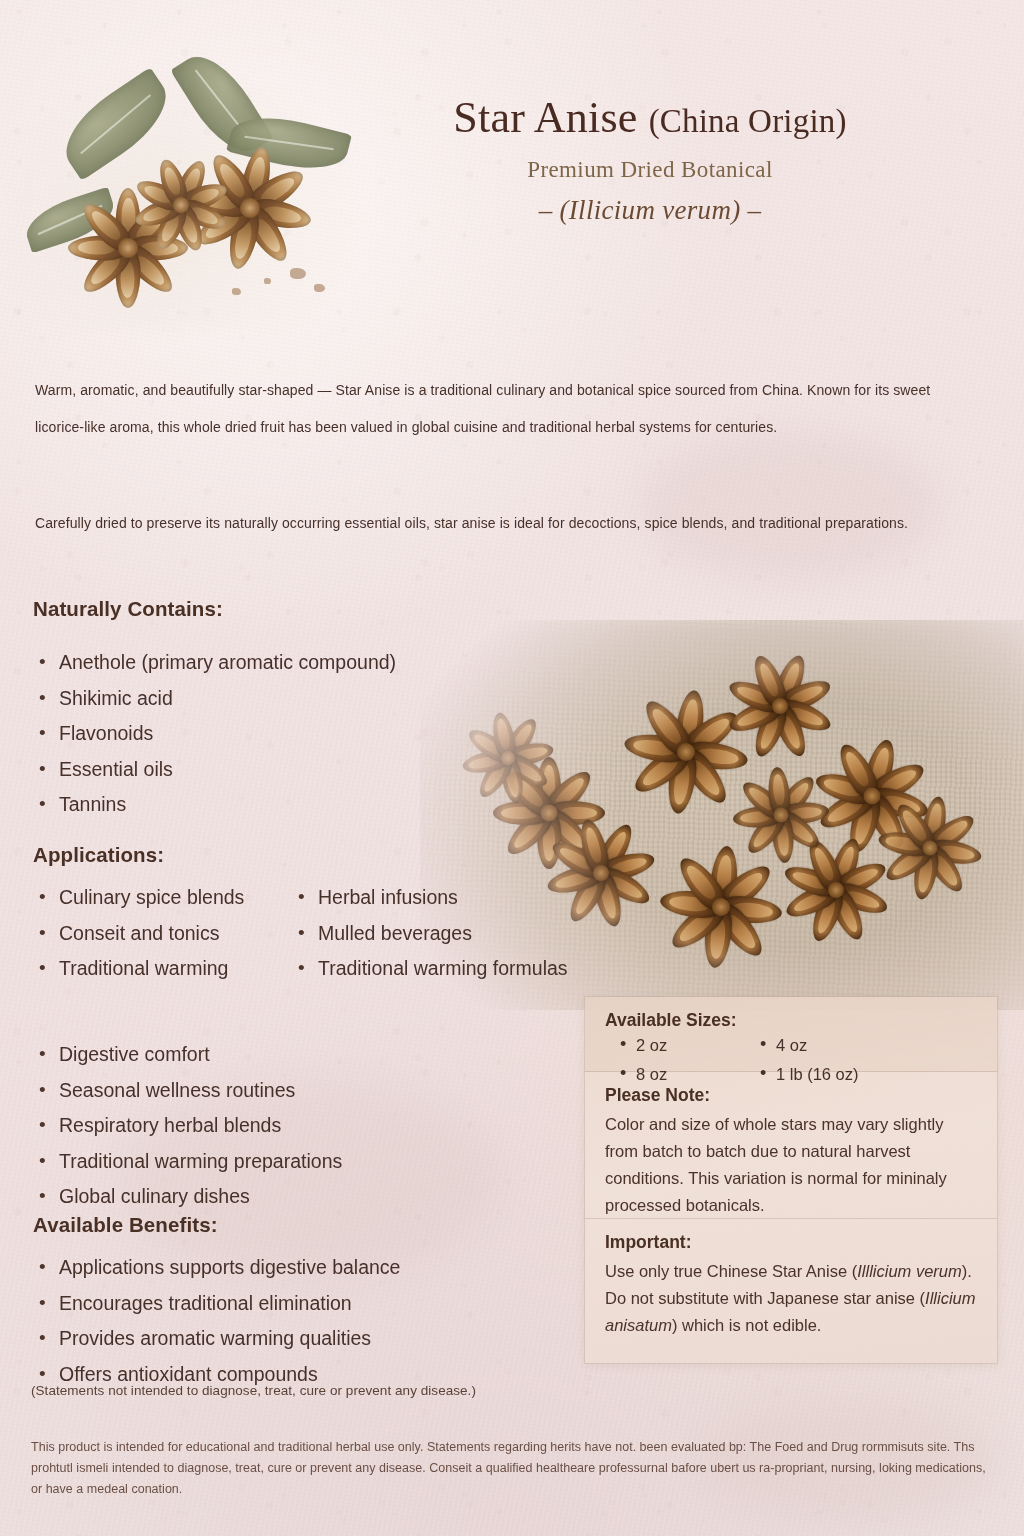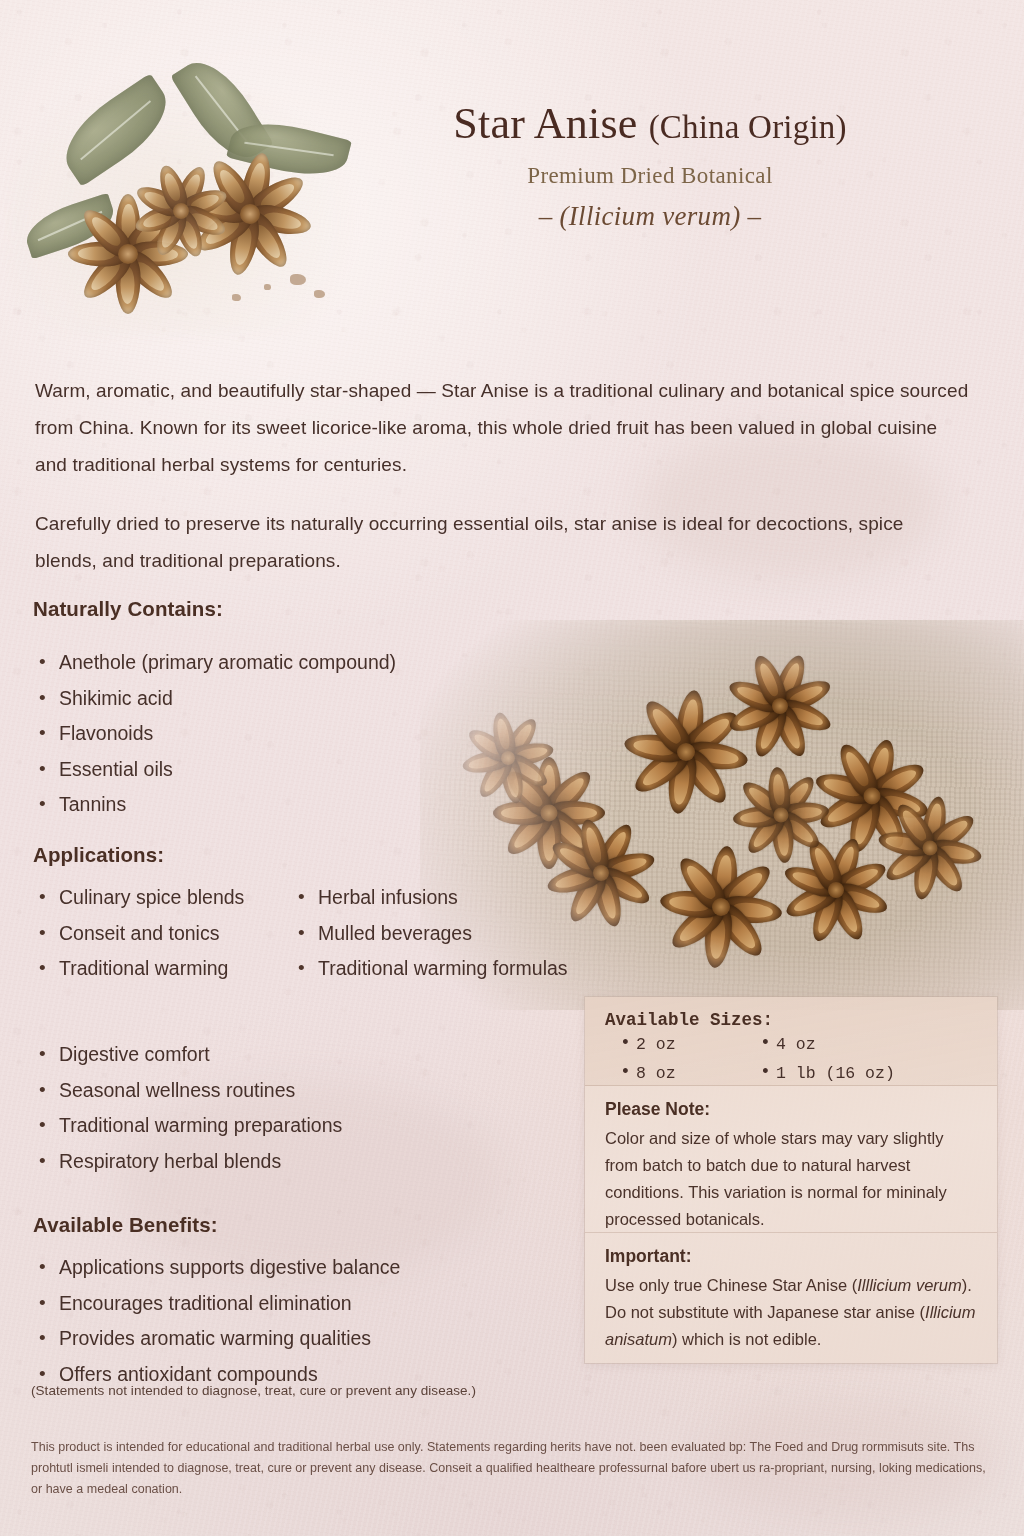--- a/index.html
+++ b/index.html
@@ -62,21 +62,21 @@
   .blotch {
     position: absolute;
     pointer-events: none;
     border-radius: 50%;
     filter: blur(18px);
   }
 
   
   #header {
     position: absolute;
-    left: 0; top: 6px;
+    left: 0; top: 0;
     width: 1024px;
     height: 330px;
   }
 
   
   #hero-illustration {
     position: absolute;
     left: 18px;
     top: 72px;
     width: 330px;
@@ -238,21 +238,21 @@
   #content {
     position: absolute;
     left: 0; top: 0;
     width: 1024px;
     height: 1536px;
   }
   .intro-p {
     position: absolute;
     left: 35px;
     width: 935px;
-    font-size: 19px;
+    font-size: 14px;
     line-height: 37px;
     color: #46302a;
     letter-spacing: 0.1px;
   }
   #intro-1 { top: 372px; }
   #intro-2 { top: 505px; width: 880px; }
 
   .section-head {
     position: absolute;
     font-size: 20.5px;
@@ -314,23 +314,22 @@
     height: 366px;
     background: linear-gradient(170deg, rgba(236,218,206,0.88) 0%, rgba(240,225,216,0.86) 45%, rgba(236,219,209,0.88) 100%);
     box-shadow: 0 0 0 1px rgba(190,165,152,0.35), 0 2px 10px rgba(120,92,78,0.10);
   }
   #info-box .panel {
     padding: 13px 18px 13px 20px;
   }
   #panel-sizes {
     background: linear-gradient(170deg, rgba(228,206,192,0.62) 0%, rgba(231,211,198,0.55) 100%);
     border-bottom: 1px solid rgba(186,158,142,0.40);
-    height: 89px;
+    height: 75px;
     box-sizing: border-box;
-    font-family: Liberation Mono, monospace;
   }
   #panel-note {
     border-bottom: 1px solid rgba(186,158,142,0.40);
     height: 147px;
     box-sizing: border-box;
   }
   #panel-important {
     height: 144px;
     box-sizing: border-box;
   }
@@ -603,22 +602,23 @@
     </ul>
     <ul class="bullet-list" id="list-apps-b">
       <li>Herbal infusions</li>
       <li>Mulled beverages</li>
       <li>Traditional warming formulas</li>
     </ul>
 
     <ul class="bullet-list" id="list-uses">
       <li>Digestive comfort</li>
       <li>Seasonal wellness routines</li>
+      <li>Respiratory herbal blends</li>
       <li>Traditional warming preparations</li>
-      <li>Respiratory herbal blends</li>
+      <li>Global culinary dishes</li>
     </ul>
 
     <div class="section-head" id="head-benefits">Available Benefits:</div>
     <ul class="bullet-list" id="list-benefits">
       <li>Applications supports digestive balance</li>
       <li>Encourages traditional elimination</li>
       <li>Provides aromatic warming qualities</li>
       <li>Offers antioxidant compounds</li>
     </ul>
 

